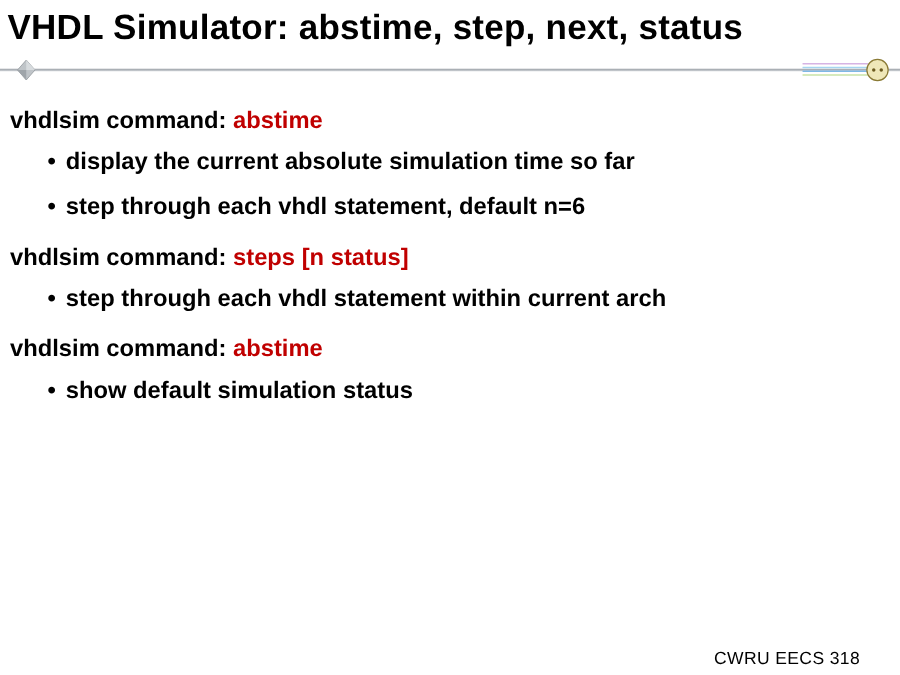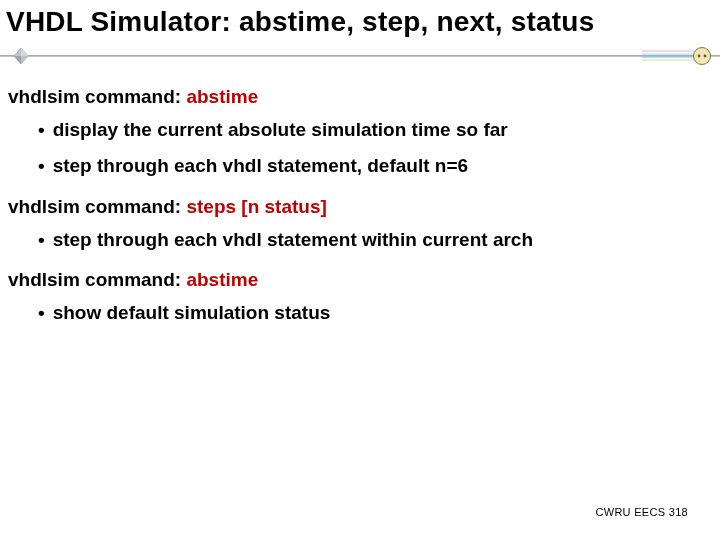--- a/index.html
+++ b/index.html
@@ -80,22 +80,22 @@
     margin-right: 8px;
     line-height: 1.25;
   }
   .bullet-text {
     flex: 1 1 auto;
     line-height: 1.25;
   }
   .footer {
     position: absolute;
     right: 8px;
-    bottom: 22px;
-    font-size: 11px;
+    bottom: 6px;
+    font-size: 14px;
     color: #000;
     letter-spacing: 0.3px;
   }
 </style>
 </head>
 <body>
 
 <div class="slide">
 
   <div class="title">VHDL Simulator: abstime, step, next, status</div>

